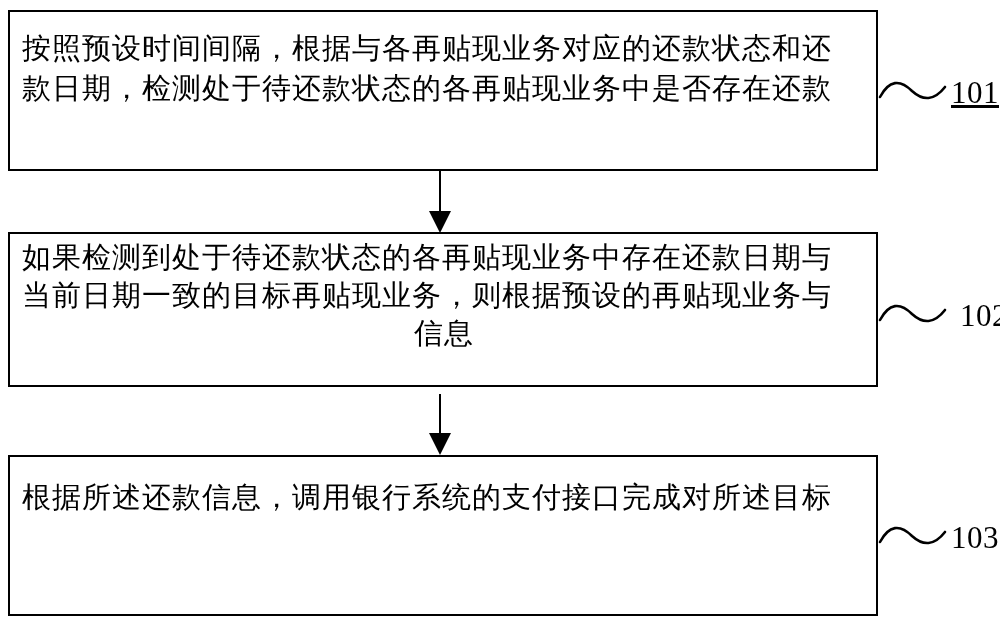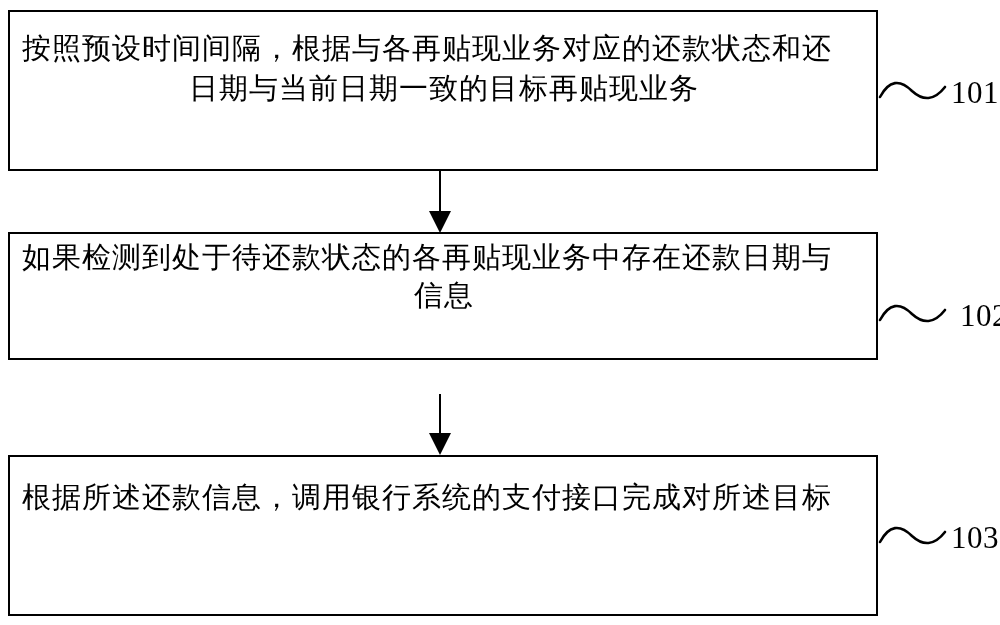--- a/index.html
+++ b/index.html
@@ -19,21 +19,21 @@
   .box {
     position: absolute;
     left: 8px;
     width: 870px;
     border: 2px solid #000000;
     background: #ffffff;
     box-sizing: border-box;
     font-size: 29px;
   }
   .box-1 { top: 10px;  height: 161px; padding: 16px 10px 0 12px; }
-  .box-2 { top: 232px; height: 128px; padding: 4px 10px 0 12px; }
+  .box-2 { top: 232px; height: 155px; padding: 4px 10px 0 12px; }
   .box-3 { top: 455px; height: 161px; padding: 20px 10px 0 12px; }
   .line {
     line-height: 40px;
     white-space: nowrap;
     letter-spacing: 1px;
   }
   .box-2 .line { line-height: 38px; }
   .line.center { text-align: center; }
 
   .arrow-line {
@@ -56,46 +56,47 @@
   .arrow-head-1 { top: 211px; }
   .arrow-head-2 { top: 433px; }
 
   .ref-label {
     position: absolute;
     left: 878px;
     display: flex;
     align-items: center;
     height: 34px;
   }
-  .ref-label-1 { top: 76px; }
+  .ref-label-1 { top: 76px; text-decoration: underline; }
   .ref-label-2 { top: 299px; gap: 9px; }
   .ref-label-3 { top: 521px; }
   .ref-label svg { display: block; }
   .ref-num {
     font-size: 31px;
     line-height: 34px;
     margin-left: 3px;
     letter-spacing: 0.5px;
   }
 </style>
 </head>
 <body>
 
 <div class="canvas">
 
   <div class="box box-1">
     <div class="line">按照预设时间间隔，根据与各再贴现业务对应的还款状态和还</div>
-    <div class="line center">日期与当前日期一致的目标再贴现业务</div>
+    <div class="line">款日期，检测处于待还款状态的各再贴现业务中是否存在还款</div>
   </div>
 
   <div class="arrow-line arrow-line-1"></div>
   <div class="arrow-head arrow-head-1"></div>
 
   <div class="box box-2">
     <div class="line">如果检测到处于待还款状态的各再贴现业务中存在还款日期与</div>
+    <div class="line">当前日期一致的目标再贴现业务，则根据预设的再贴现业务与</div>
     <div class="line center">信息</div>
   </div>
 
   <div class="arrow-line arrow-line-2"></div>
   <div class="arrow-head arrow-head-2"></div>
 
   <div class="box box-3">
     <div class="line">根据所述还款信息，调用银行系统的支付接口完成对所述目标</div>
   </div>
 

